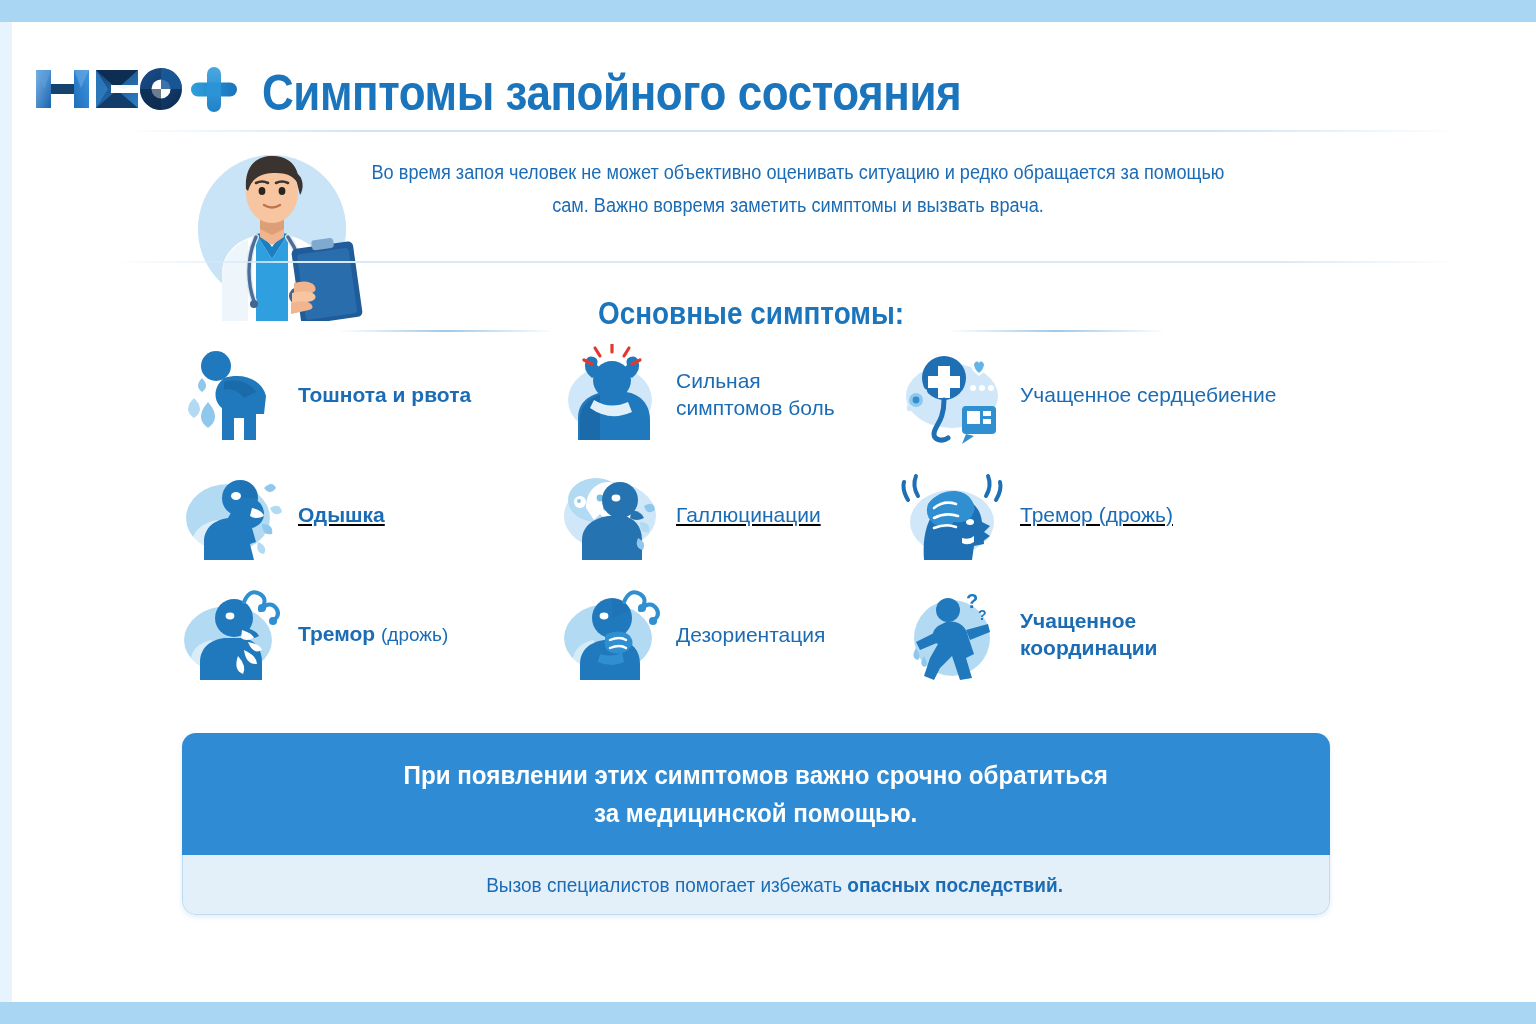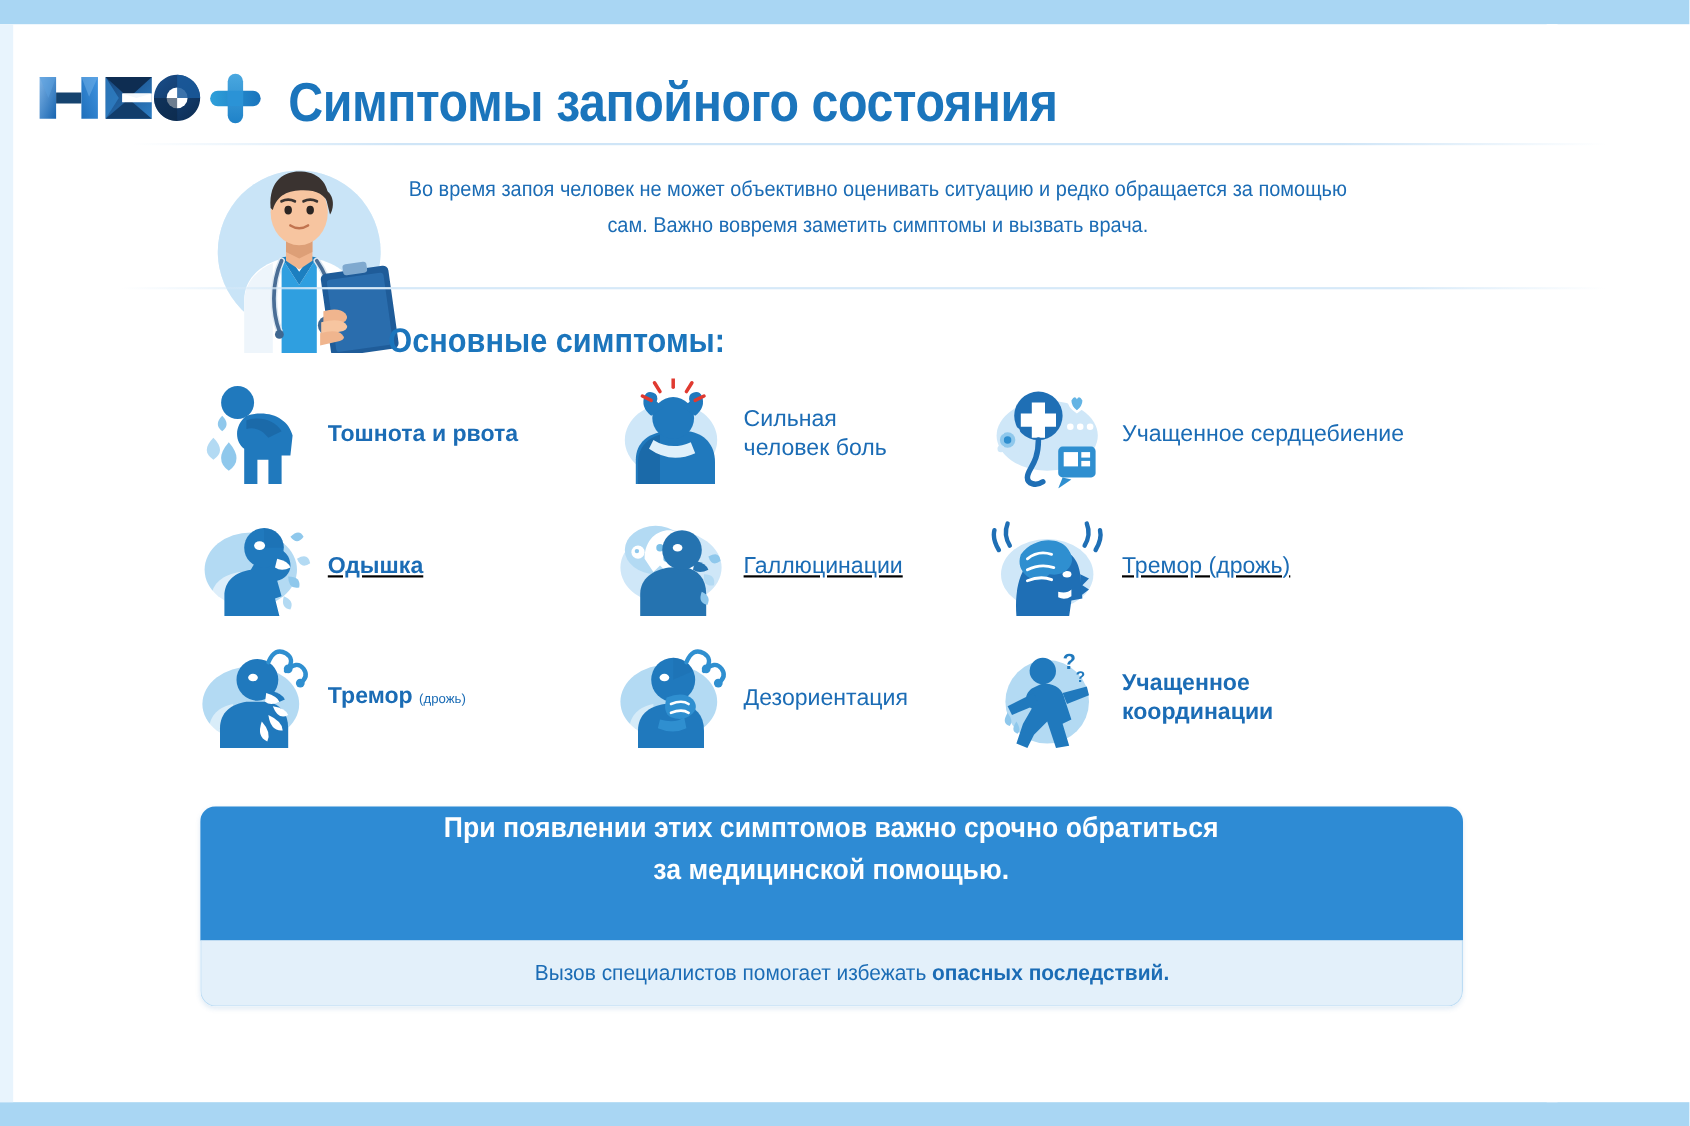--- a/index.html
+++ b/index.html
@@ -86,23 +86,22 @@
   .intro-divider {
     position: absolute; left: 110px; top: 261px;
     width: 1350px; height: 2px;
     background: linear-gradient(to right, rgba(200,226,245,0), #d6e9f8 14%, #d6e9f8 86%, rgba(200,226,245,0));
   }
 
   
   .section-heading {
     position: absolute; left: 336px; top: 288px;
     width: 830px; height: 44px;
-    display: flex; align-items: flex-start; justify-content: center;
+    display: flex; align-items: flex-end; justify-content: center;
     gap: 26px;
-    flex-direction: column;
   }
   .sec-line {
     flex: 1 1 auto; height: 2px;
     background: linear-gradient(to right, rgba(160,200,235,0), #9fc9e8, rgba(160,200,235,0));
   }
   .sec-label {
     flex: 0 0 auto;
     font-size: 31px;
     font-weight: bold;
     color: #1b75bc;
@@ -125,42 +124,42 @@
     width: 108px; height: 100px;
     position: relative;
   }
   .sym .sym-label {
     font-size: 21px;
     color: #1b6cb5;
     line-height: 27px;
     white-space: pre-line;
   }
   .sym .sym-label.b { font-weight: bold; }
-  .sym .sym-label .reg { font-weight: normal; font-size: 12px; }
+  .sym .sym-label .reg { font-weight: normal; font-size: 19px; }
 
   
   .c0 { left: 0px; }
   .c1 { left: 378px; }
   .c2 { left: 722px; }
   .r0 { top: 0px; }
   .r1 { top: 120px; text-decoration: underline; }
   .r2 { top: 240px; }
 
   
   .callout {
     position: absolute; left: 182px; top: 733px;
     width: 1148px; height: 182px;
     border-radius: 14px;
     overflow: hidden;
     box-shadow: 0 2px 5px rgba(30,110,180,0.13);
   }
   .callout-main {
     height: 122px;
     background: #2e8bd4;
-    display: flex; justify-content: center;
+    display: flex; align-items: center; justify-content: center;
     text-align: center;
   }
   .callout-main-text {
     color: #ffffff;
     font-size: 26px;
     font-weight: bold;
     line-height: 38px;
     white-space: pre-line;
     transform: scaleX(0.93);
   }
@@ -336,21 +335,21 @@
           <g stroke="#e03a30" stroke-width="3.2" stroke-linecap="round">
             <line x1="56" y1="8" x2="56" y2="0"></line>
             <line x1="44" y1="12" x2="39" y2="4"></line>
             <line x1="68" y1="12" x2="73" y2="4"></line>
             <line x1="36" y1="20" x2="28" y2="16"></line>
             <line x1="76" y1="20" x2="84" y2="16"></line>
           </g>
         </svg>
       </div>
       <div class="sym-label">Сильная
-человек боль</div>
+симптомов боль</div>
     </div>
 
     <div class="sym c2 r0">
       <div class="icon-box">
         <svg viewBox="0 0 108 100" width="108" height="100" aria-hidden="true">
           <ellipse cx="52" cy="52" rx="46" ry="32" fill="#cfe7f8"></ellipse>
           <circle cx="44" cy="34" r="22" fill="#1f6fb5"></circle>
           <path d="M38 22 h12 v10 h10 v12 h-10 v10 h-12 v-10 h-10 v-12 h10 Z" fill="#ffffff"></path>
           <path d="M44 56 C44 78 34 82 34 90 C34 96 42 98 48 94" stroke="#1f6fb5" stroke-width="5" fill="none" stroke-linecap="round"></path>
           <rect x="62" y="62" width="34" height="28" rx="4" fill="#2f8fd0"></rect>

